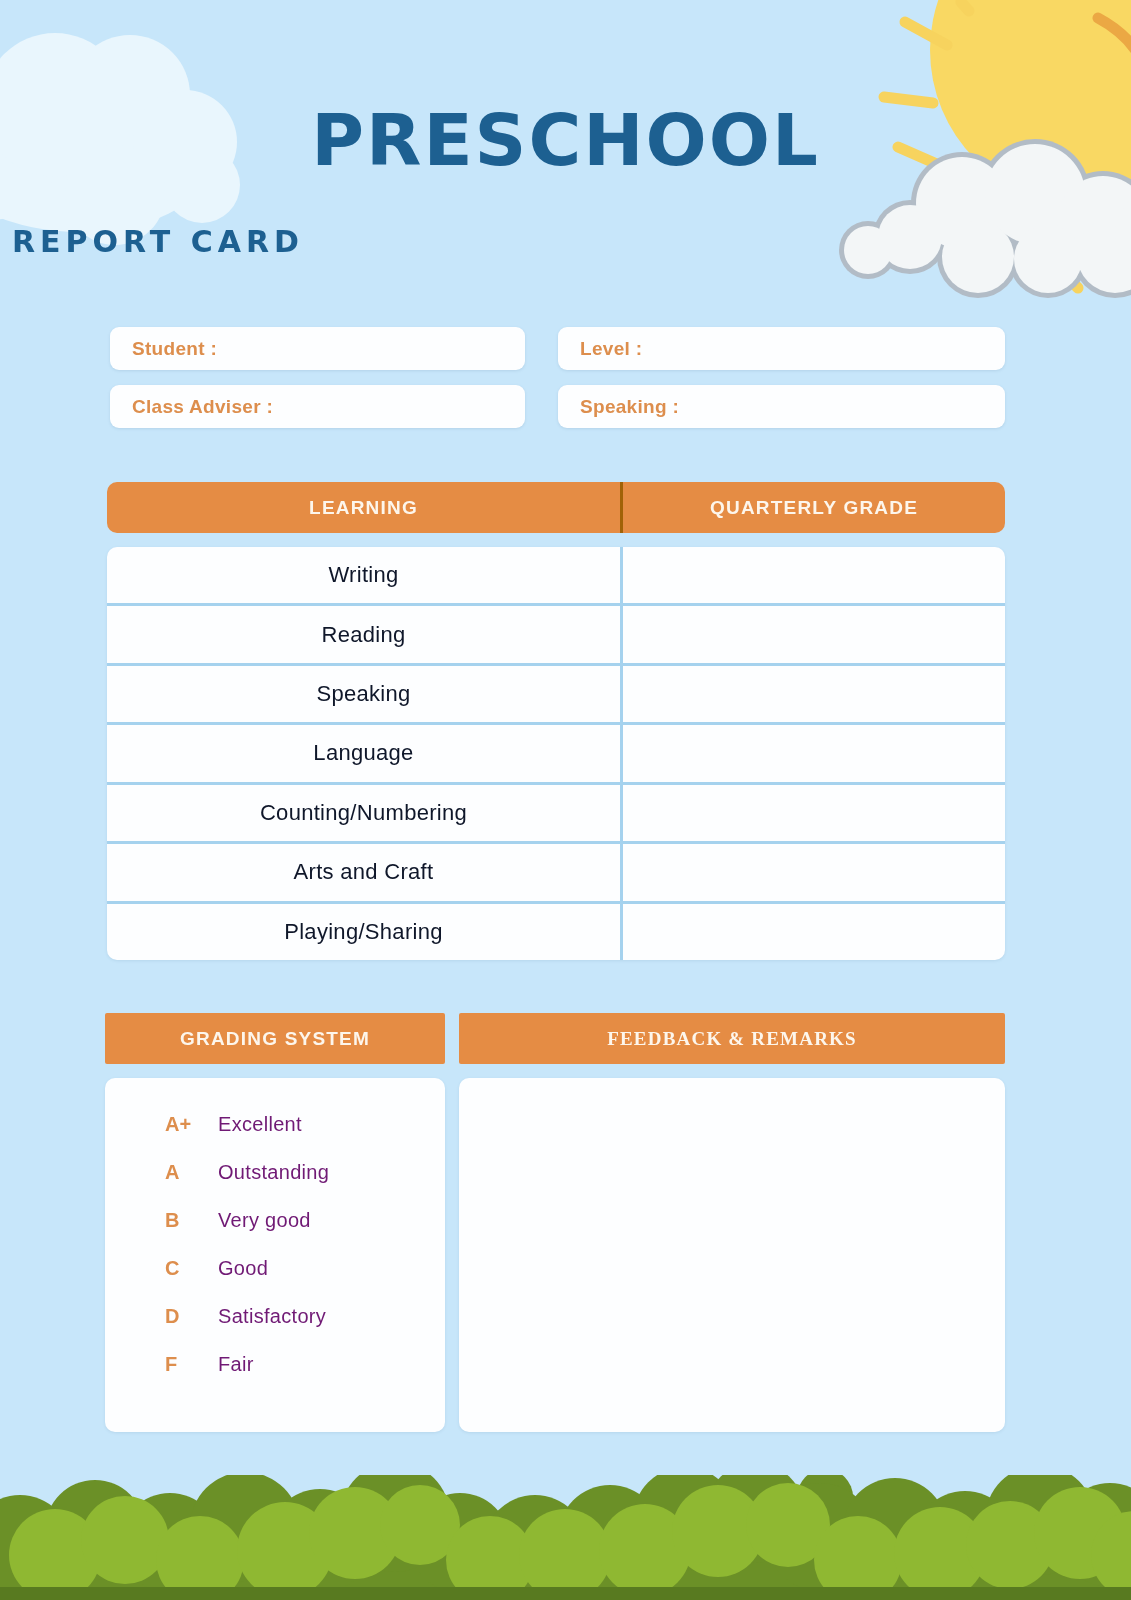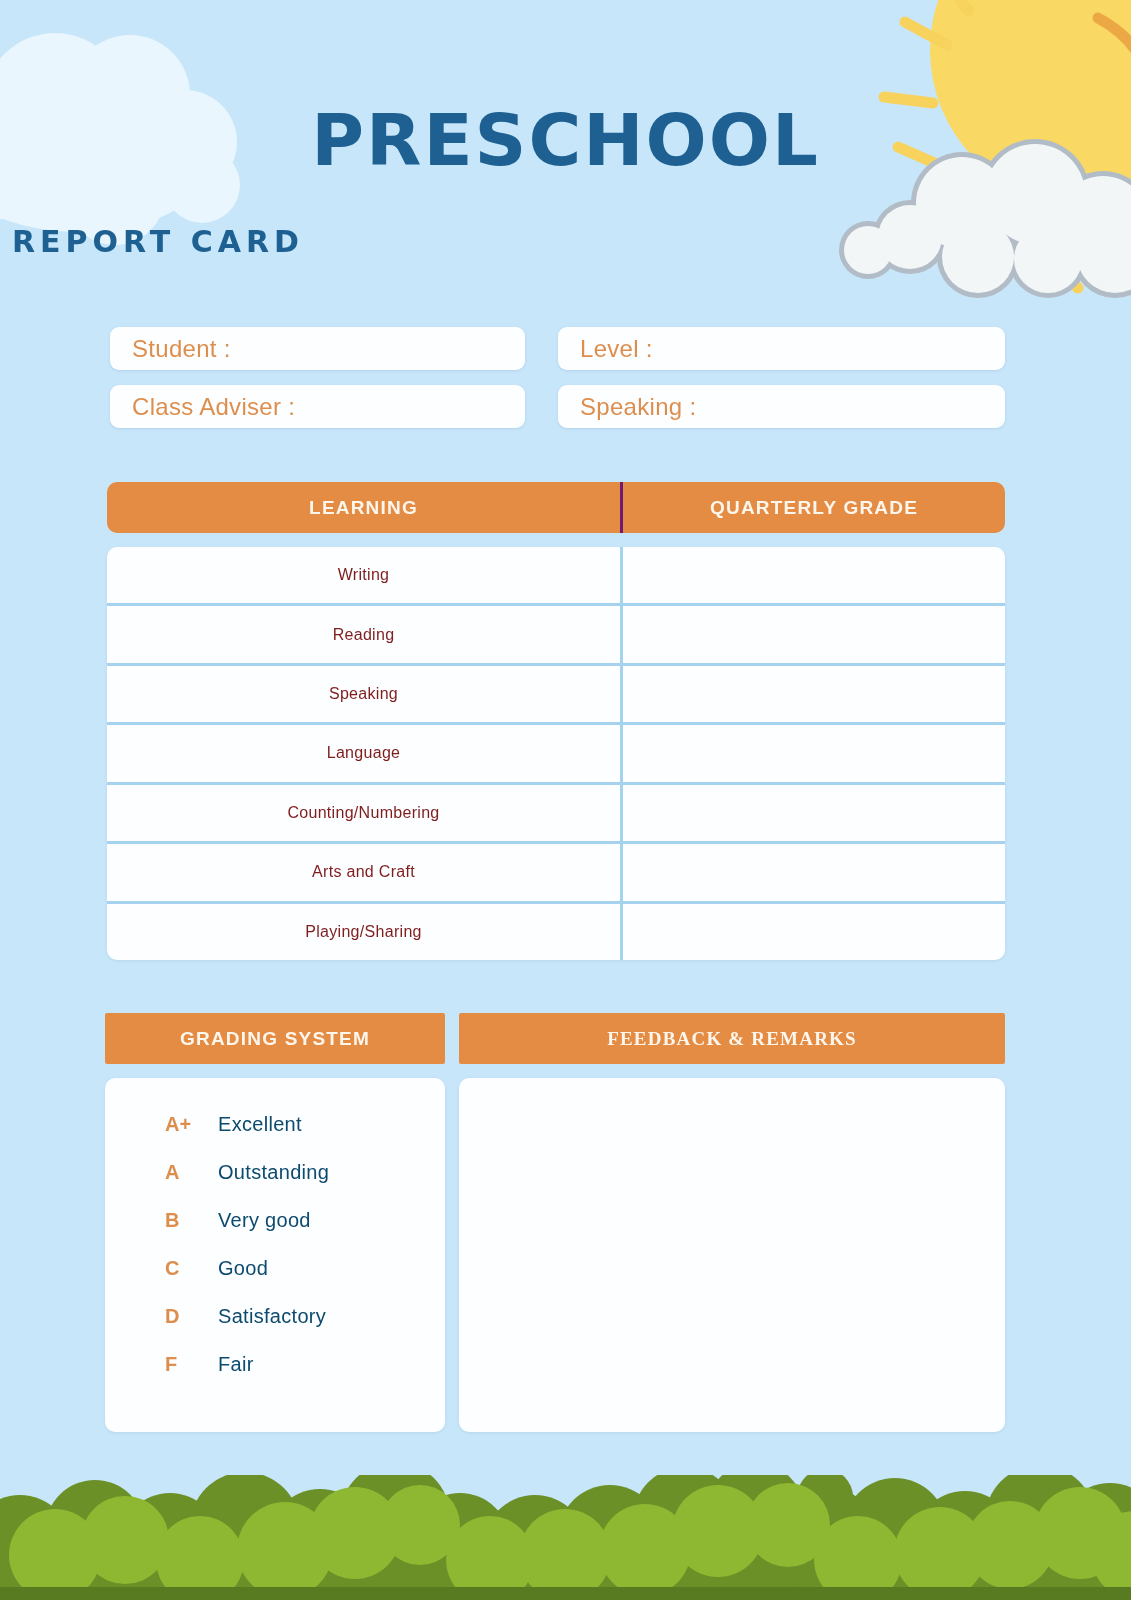--- a/index.html
+++ b/index.html
@@ -30,58 +30,58 @@
   }
 
   .field-box{
     position:absolute;height:43px;
     background:#fdfeff;border-radius:9px;
     box-shadow:0 1px 3px rgba(90,130,160,0.18);
     display:flex;align-items:center;
     padding-left:22px;box-sizing:border-box;
   }
   .field-label{
-    font-size:24px;font-weight:400;
+    font-size:19px;font-weight:700;
     color:var(--label-orange,#dd8e4d);
     letter-spacing:0.3px;
   }
   .field-value{margin-left:10px;font-size:19px;color:#3b3b3b;}
   .fb-student{left:110px;top:327px;width:415px;}
   .fb-level{left:558px;top:327px;width:447px;}
   .fb-adviser{left:110px;top:385px;width:415px;}
   .fb-section{left:558px;top:385px;width:447px;}
 
   .table-header{
     position:absolute;left:107px;top:482px;width:898px;height:51px;
     background:var(--orange,#e58c44);
     border-radius:10px;overflow:hidden;
     display:flex;
   }
   .table-header .th-left{
-    width:513px;border-right:3px solid #701a75;
+    width:513px;border-right:3px solid #a16207;
     display:flex;align-items:center;justify-content:center;
   }
   .table-header .th-right{
     flex:1;display:flex;align-items:center;justify-content:center;
   }
   .th-text{
     color:#fdf6ec;font-size:19px;font-weight:700;letter-spacing:1.2px;
   }
 
   .learning-table{
     position:absolute;left:107px;top:547px;width:898px;height:413px;
     background:#fdfeff;border-radius:10px;overflow:hidden;
     display:flex;flex-direction:column;
     box-shadow:0 1px 3px rgba(90,130,160,0.15);
   }
   .trow{flex:1;display:flex;border-bottom:3px solid var(--divider,#a5d2ee);}
   .trow:last-child{border-bottom:none;}
   .cell-subject{
     width:513px;display:flex;align-items:center;justify-content:center;
-    font-size:16px;color:#7f1d1d;letter-spacing:0.3px;
+    font-size:22px;color:#0f172a;letter-spacing:0.3px;
   }
   .cell-grade{
     flex:1;border-left:3px solid var(--divider,#a5d2ee);
     display:flex;align-items:center;justify-content:center;
     font-size:21px;color:#3b3b3b;
   }
 
   .section-header{
     position:absolute;top:1013px;height:51px;
     background:var(--orange,#e58c44);
@@ -102,21 +102,21 @@
   .feedback-content{width:100%;height:100%;border-radius:10px;}
 
   .grading-item{
     height:48px;display:flex;align-items:center;
   }
   .grade-letter{
     width:53px;padding-left:60px;box-sizing:content-box;
     font-size:20px;font-weight:700;color:var(--label-orange,#dd8e4d);
   }
   .grade-letter{width:auto;min-width:53px;}
-  .grade-description{font-size:20px;color:#0c4a6e;letter-spacing:0.3px;}
+  .grade-description{font-size:20px;color:#701a75;letter-spacing:0.3px;}
 </style>
 </head>
 <body>
 
 <div class="page" style="--bg: #c7e6fa; --orange: #e58c44; --title-blue: #1d6091; --label-orange: #dd8e4d; --divider: #a5d2ee;">
 
   <svg class="sky-deco" viewBox="0 0 1131 320">
     <g fill="#e9f6fd">
       <ellipse cx="80" cy="170" rx="125" ry="62"></ellipse>
       <circle cx="-10" cy="150" r="70"></circle>

